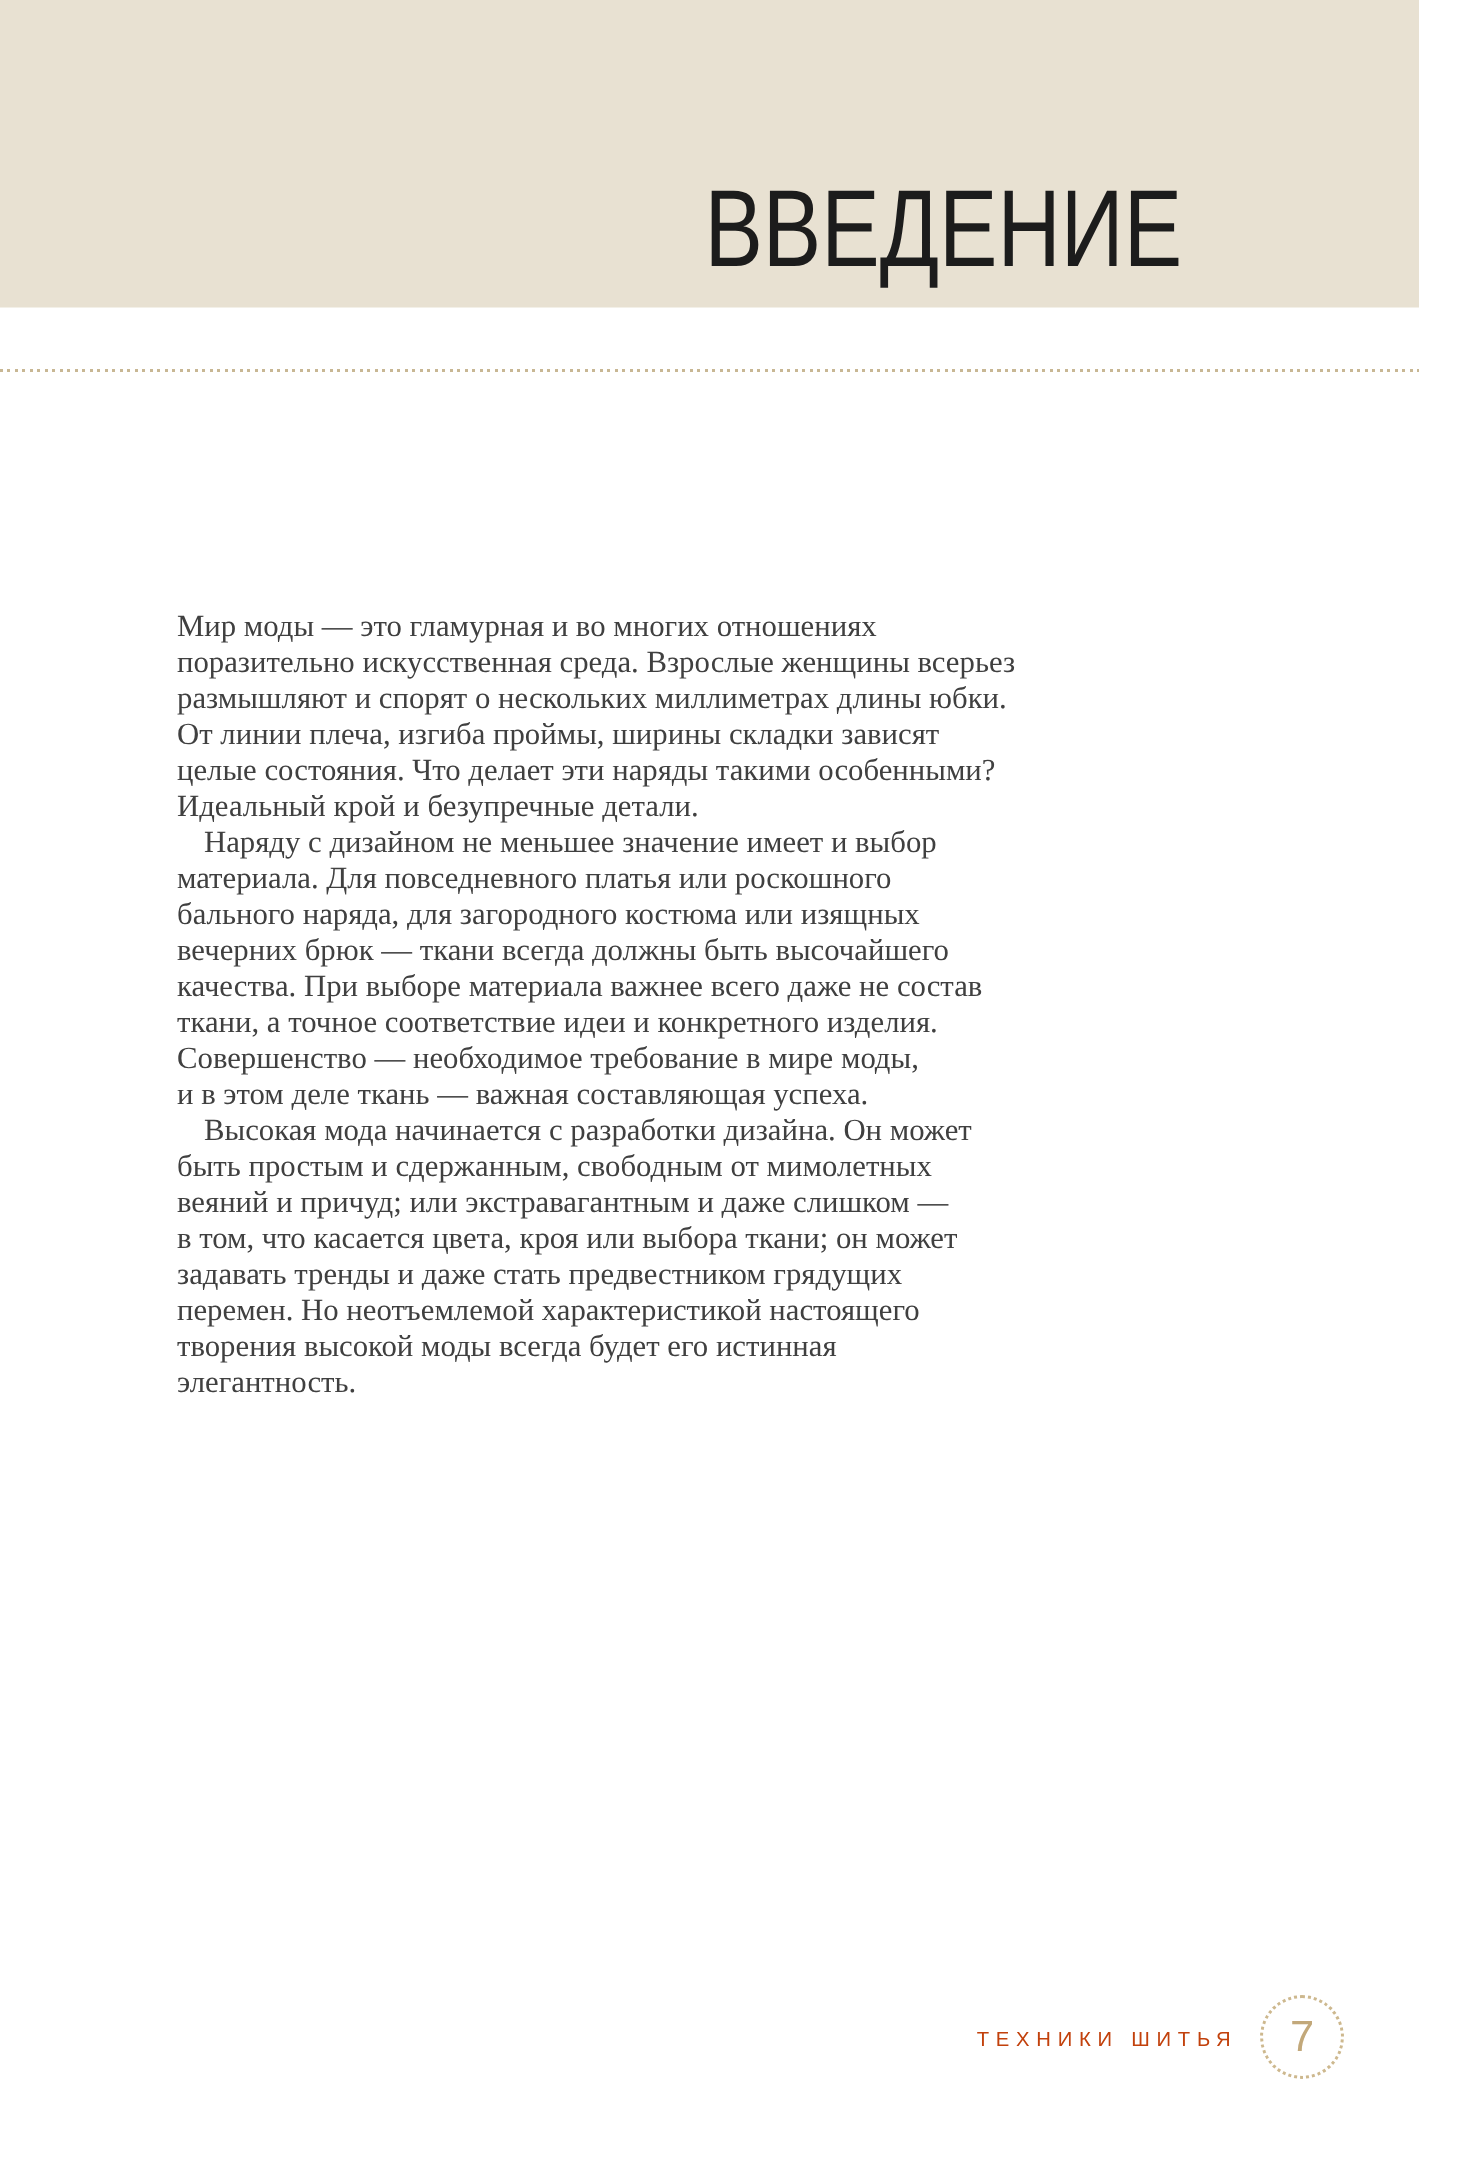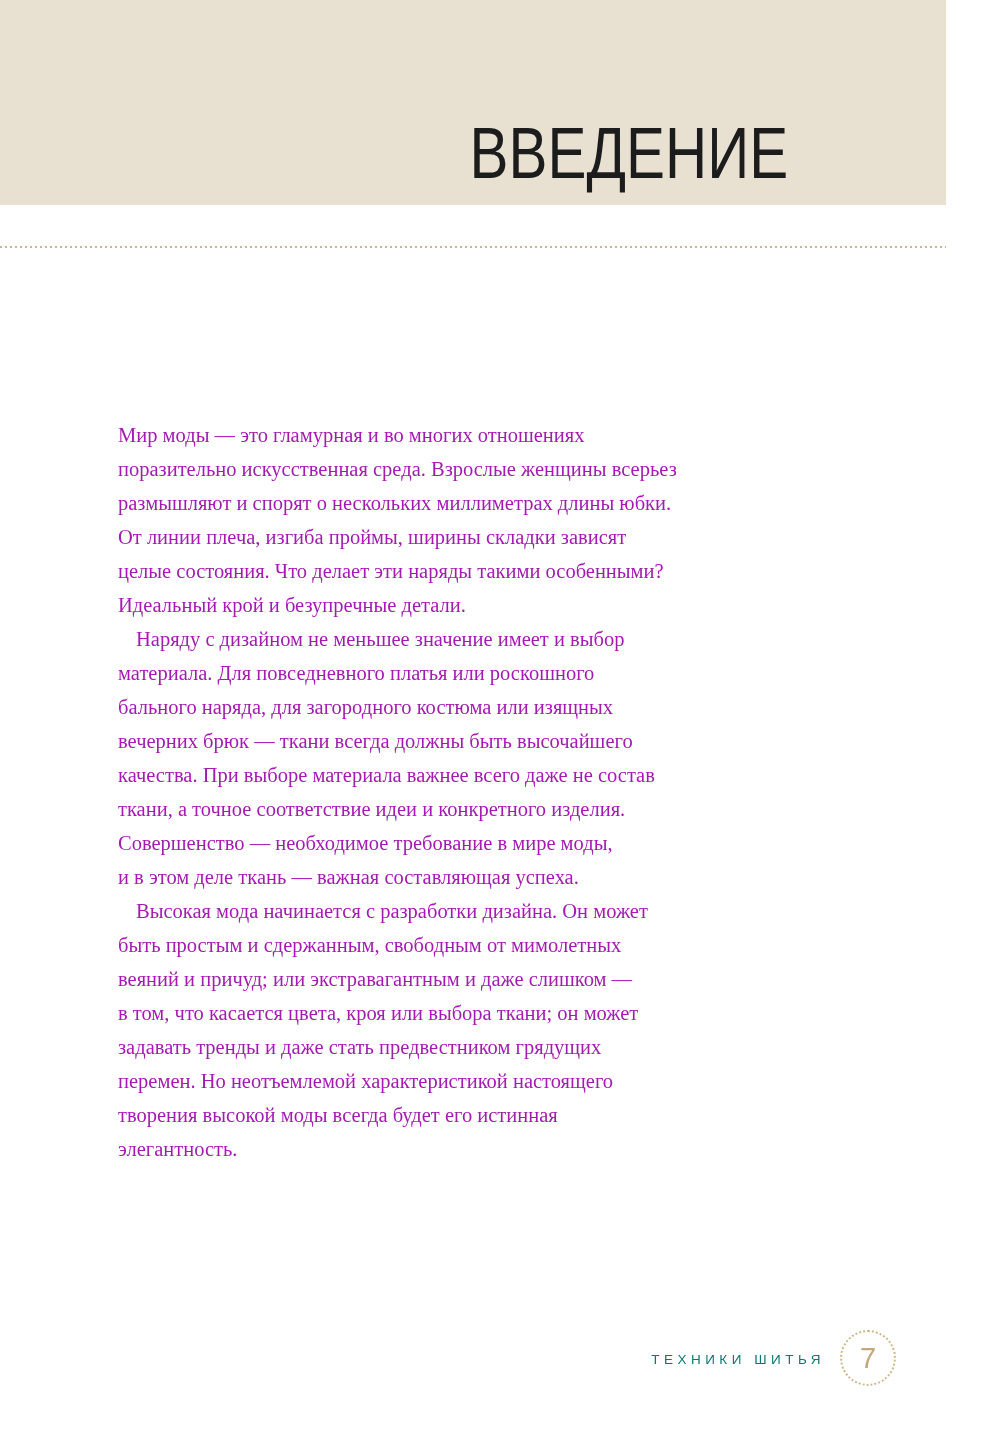--- a/index.html
+++ b/index.html
@@ -49,25 +49,25 @@
       90deg,
       #c8b794 0px, #c8b794 2px,
       transparent 2px, transparent 5px
     );
   }
 
   
   .body-text {
     position: absolute;
     left: 118px;
-    top: 418px;
+    top: 406px;
     width: 575px;
     font-size: 20.5px;
-    line-height: 34px;
-    color: #a21caf;
+    line-height: 24px;
+    color: #404040;
   }
   .body-text p {
     white-space: pre-line;
     margin: 0;
   }
   .body-text p.indented {
     text-indent: 18px;
   }
 
   
@@ -76,21 +76,21 @@
     top: 1330px;
     right: 50px;
     display: flex;
     align-items: center;
     gap: 15px;
   }
   .footer-label {
     font-family: "Liberation Sans", sans-serif;
     font-size: 13.5px;
     letter-spacing: 4.5px;
-    color: #0f766e;
+    color: #c2410c;
     white-space: nowrap;
     padding-top: 2px;
   }
   .page-number-badge {
     width: 56px;
     height: 56px;
     border: 2px dotted #cdb88e;
     border-radius: 50%;
     display: flex;
     align-items: center;

